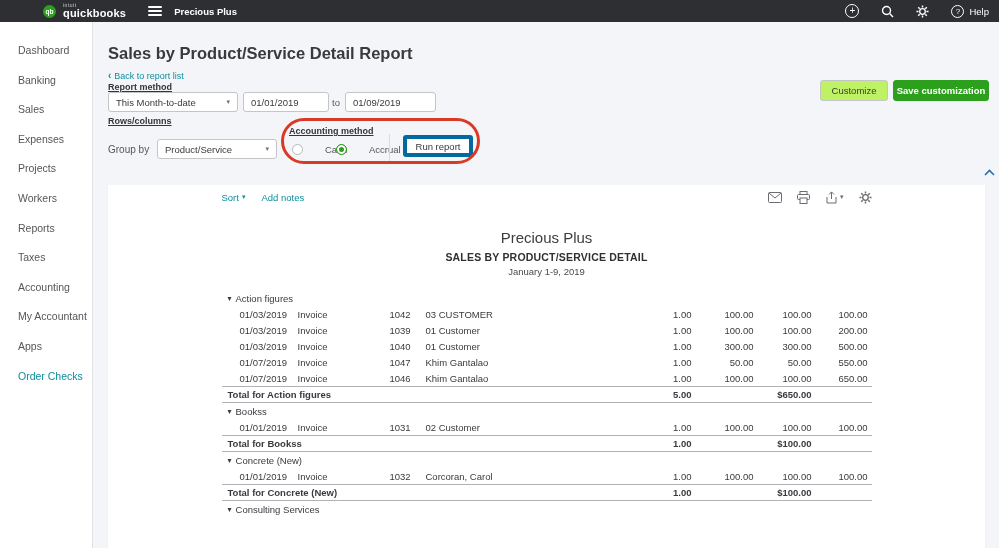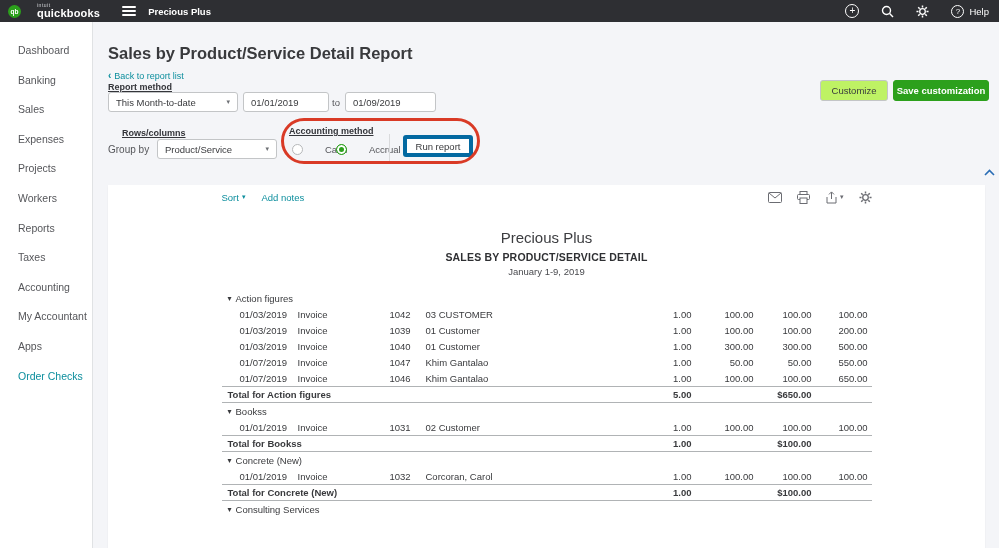--- a/index.html
+++ b/index.html
@@ -1,21 +1,21 @@
 <!DOCTYPE html>
 <html><head>
 <meta charset="utf-8">
 <style>
   * { box-sizing: border-box; margin: 0; padding: 0; }
   html,body { width: 999px; height: 548px; overflow: hidden; }
   body { font-family: "Liberation Sans", sans-serif; background: #f4f5f8; position: relative; color: #393a3d; }
 
   
   .topbar { position: absolute; left:0; top:0; right:0; height:22px; background:#2e2f33; display:flex; align-items:center; padding:0 10px 0 8px; z-index:30; }
-  .brand { display:flex; align-items:center; gap:16px; }
+  .brand { display:flex; align-items:center; gap:7px;margin-left:35px; }
   .qb-circle { width:13px; height:13px; border-radius:50%; background:#2ca01c; color:#fff; font-size:6.5px; font-weight:bold; display:flex; align-items:center; justify-content:center; }
   .brand-text { display:flex; flex-direction:column; line-height:1; }
   .intuit { color:#cfd1d4; font-size:5px; letter-spacing:0.5px; }
   .qbname { color:#fff; font-size:11px; font-weight:bold; letter-spacing:0.2px; }
   .hamburger { margin-left:22px; width:14px; height:10px; display:flex; flex-direction:column; justify-content:space-between; cursor:pointer; }
   .hamburger i { display:block; height:1.6px; background:#fff; border-radius:1px; }
   .topbar-company { margin-left:12px; color:#fff; font-size:9.5px; font-weight:bold; }
   .topbar-spacer { flex:1; }
   .tb-icon { display:flex; align-items:center; justify-content:center; margin-left:22px; cursor:pointer; }
   .plus-circle { width:14px; height:14px; border:1.4px solid #fff; border-radius:50%; color:#fff; font-size:10px; line-height:1; display:flex; align-items:center; justify-content:center; }
@@ -29,21 +29,21 @@
   .side-item.teal { color:#0c8e9d; }
 
   
   .main { position:absolute; left:93px; top:22px; right:0; bottom:0; background:#f4f5f8; }
 
   .page-title { position:absolute; left:15px; top:22px; font-size:16.5px; font-weight:600; color:#393a3d; }
   .back-link { position:absolute; left:15px; top:48px; font-size:9px; color:#0c8e9d; cursor:pointer; display:flex; gap:3px; align-items:center; }
   .back-link .arr { font-weight:bold; font-size:10px; }
   .mini-label { font-size:9px; font-weight:bold; color:#34353a; text-decoration:underline; }
   .lbl-period { position:absolute; left:15px; top:60px; }
-  .lbl-rows { position:absolute; left:15px; top:106px;margin-left:14px; }
+  .lbl-rows { position:absolute; left:15px; top:94px; }
   .lbl-acct { position:absolute; left:196px; top:104px; }
 
   .ctrl { background:#fff; border:1px solid #c3c5c7; border-radius:3px; font-size:9.5px; color:#393a3d; display:flex; align-items:center;gap:29px; }
   .select { justify-content:space-between; padding:0 7px; cursor:pointer; }
   .select .caret { font-size:7px; color:#6d7074; }
   .period-select { position:absolute; left:15px; top:70px; width:130px; height:20px; }
   .date-input { position:absolute; top:70px; height:20px; padding:0 7px; background:#fff; border:1px solid #c3c5c7; border-radius:3px; font-size:9.5px; color:#393a3d; font-family:"Liberation Sans",sans-serif; width:86px; }
   .date-from { left:150px; }
   .date-to { left:252px; width:91px; }
   .to-label { position:absolute; left:239px; top:75px; font-size:9.5px; color:#55565a; }

